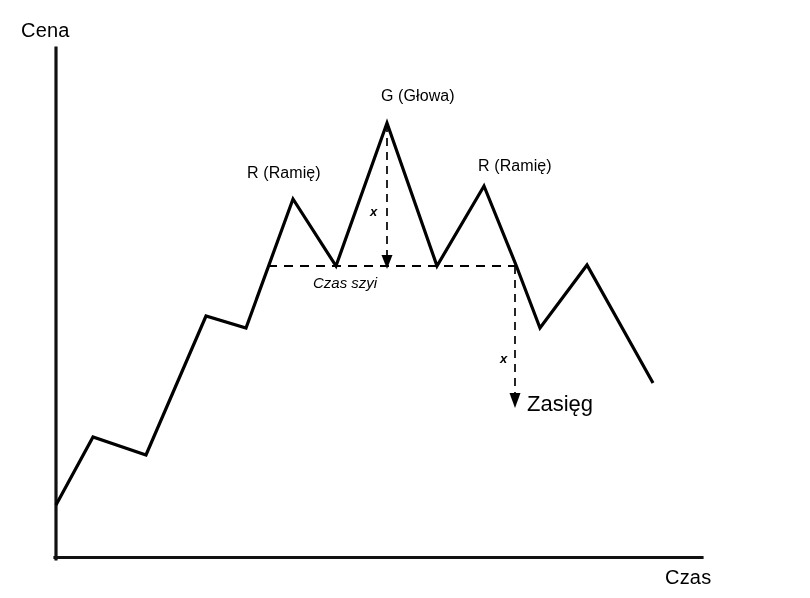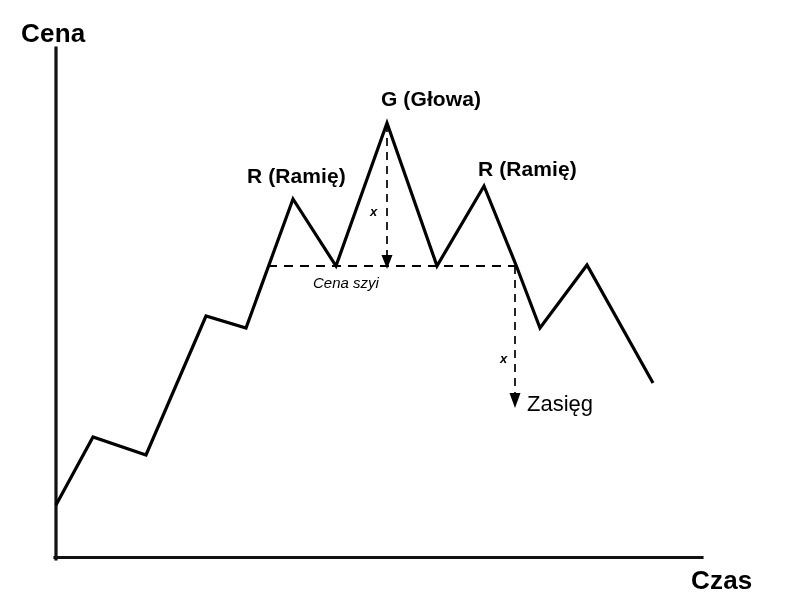--- a/index.html
+++ b/index.html
@@ -25,50 +25,50 @@
     width: 810px;
     height: 598px;
   }
   .lbl {
     position: absolute;
     white-space: nowrap;
     color: #000000;
     line-height: 1;
   }
   .lbl-axis {
-    font-size: 26px;
-    font-weight: bold;
+    font-size: 20px;
+    font-weight: normal;
     letter-spacing: 0.2px;
   }
   .lbl-title {
     font-size: 23px;
     font-weight: bold;
     font-style: italic;
     letter-spacing: 0.3px;
   }
   .lbl-part {
-    font-size: 21px;
-    font-weight: bold;
+    font-size: 16px;
+    font-weight: normal;
     letter-spacing: 0.1px;
   }
   .lbl-neck {
     font-size: 15px;
     font-style: italic;
   }
   .lbl-x {
     font-size: 13px;
     font-weight: bold;
     font-style: italic;
   }
   .lbl-target {
     font-size: 22px;
   }
   #title-label   { left: 273px; top: 8px; }
   #cena-label    { left: 21px;  top: 20px; }
-  #czas-label    { left: 691px; top: 567px; }
+  #czas-label    { left: 665px; top: 567px; }
   #left-shoulder-label  { left: 247px; top: 165px; }
   #head-label           { left: 381px; top: 88px; }
   #right-shoulder-label { left: 478px; top: 158px; }
   #neckline-label { left: 313px; top: 275px; }
   #x-head-label   { left: 370px; top: 205px; }
   #x-target-label { left: 500px; top: 352px; }
   #target-label   { left: 527px; top: 393px; }
 </style>
 </head>
 <body>
@@ -101,21 +101,21 @@
   <div class="lbl lbl-axis" id="cena-label">Cena</div>
 
   <div class="lbl lbl-axis" id="czas-label">Czas</div>
 
   <div class="lbl lbl-part" id="left-shoulder-label">R (Ramię)</div>
 
   <div class="lbl lbl-part" id="head-label">G (Głowa)</div>
 
   <div class="lbl lbl-part" id="right-shoulder-label">R (Ramię)</div>
 
-  <div class="lbl lbl-neck" id="neckline-label">Cena szyi</div>
+  <div class="lbl lbl-neck" id="neckline-label">Czas szyi</div>
 
   <div class="lbl lbl-x" id="x-head-label">x</div>
 
   <div class="lbl lbl-x" id="x-target-label">x</div>
 
   <div class="lbl lbl-target" id="target-label">Zasięg</div>
 
 </div>
 
 </body></html>

